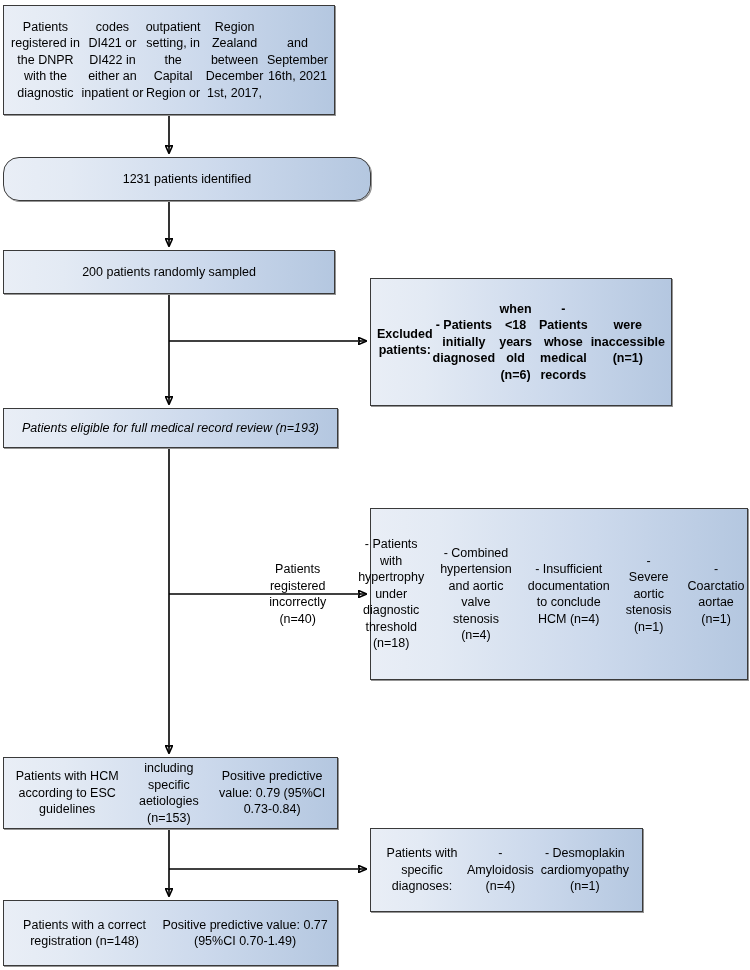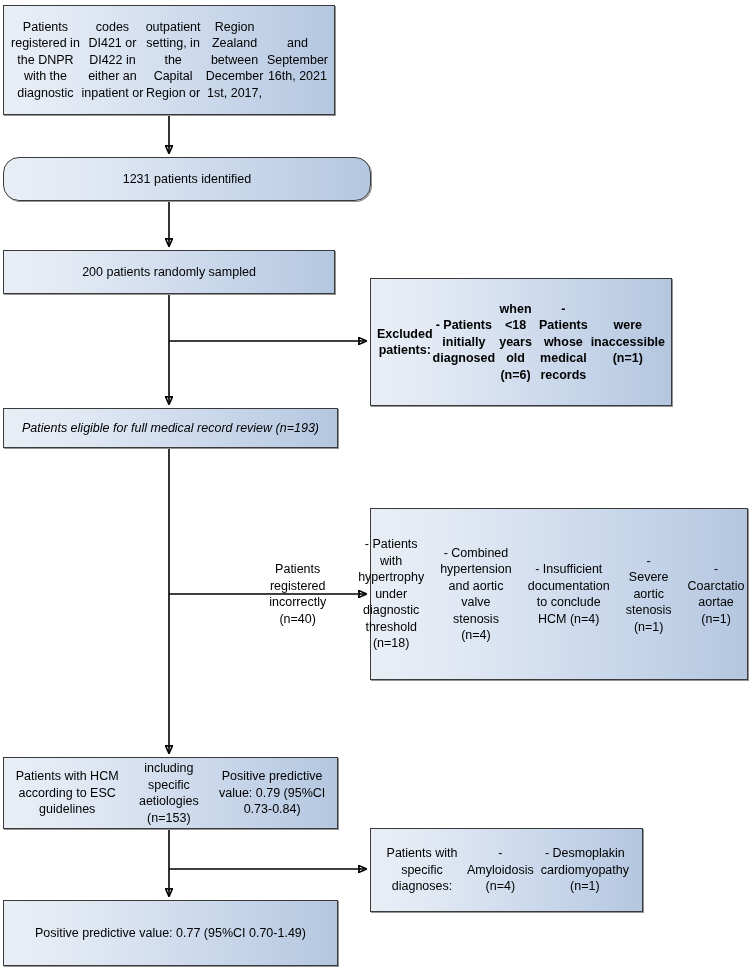--- a/index.html
+++ b/index.html
@@ -148,17 +148,18 @@
   </div>
 
   <div class="node" id="node-specific">
     <span class="line">Patients with specific diagnoses:</span>
     <span class="gap"></span>
     <span class="line">- Amyloidosis (n=4)</span>
     <span class="line">- Desmoplakin cardiomyopathy  (n=1)</span>
   </div>
 
   <div class="node" id="node-correct">
+    <span class="line">Patients with a correct registration (n=148)</span>
     <span class="gap"></span>
     <span class="line">Positive predictive value: 0.77 (95%CI 0.70-1.49)</span>
   </div>
 
 </div>
 
 </body></html>

